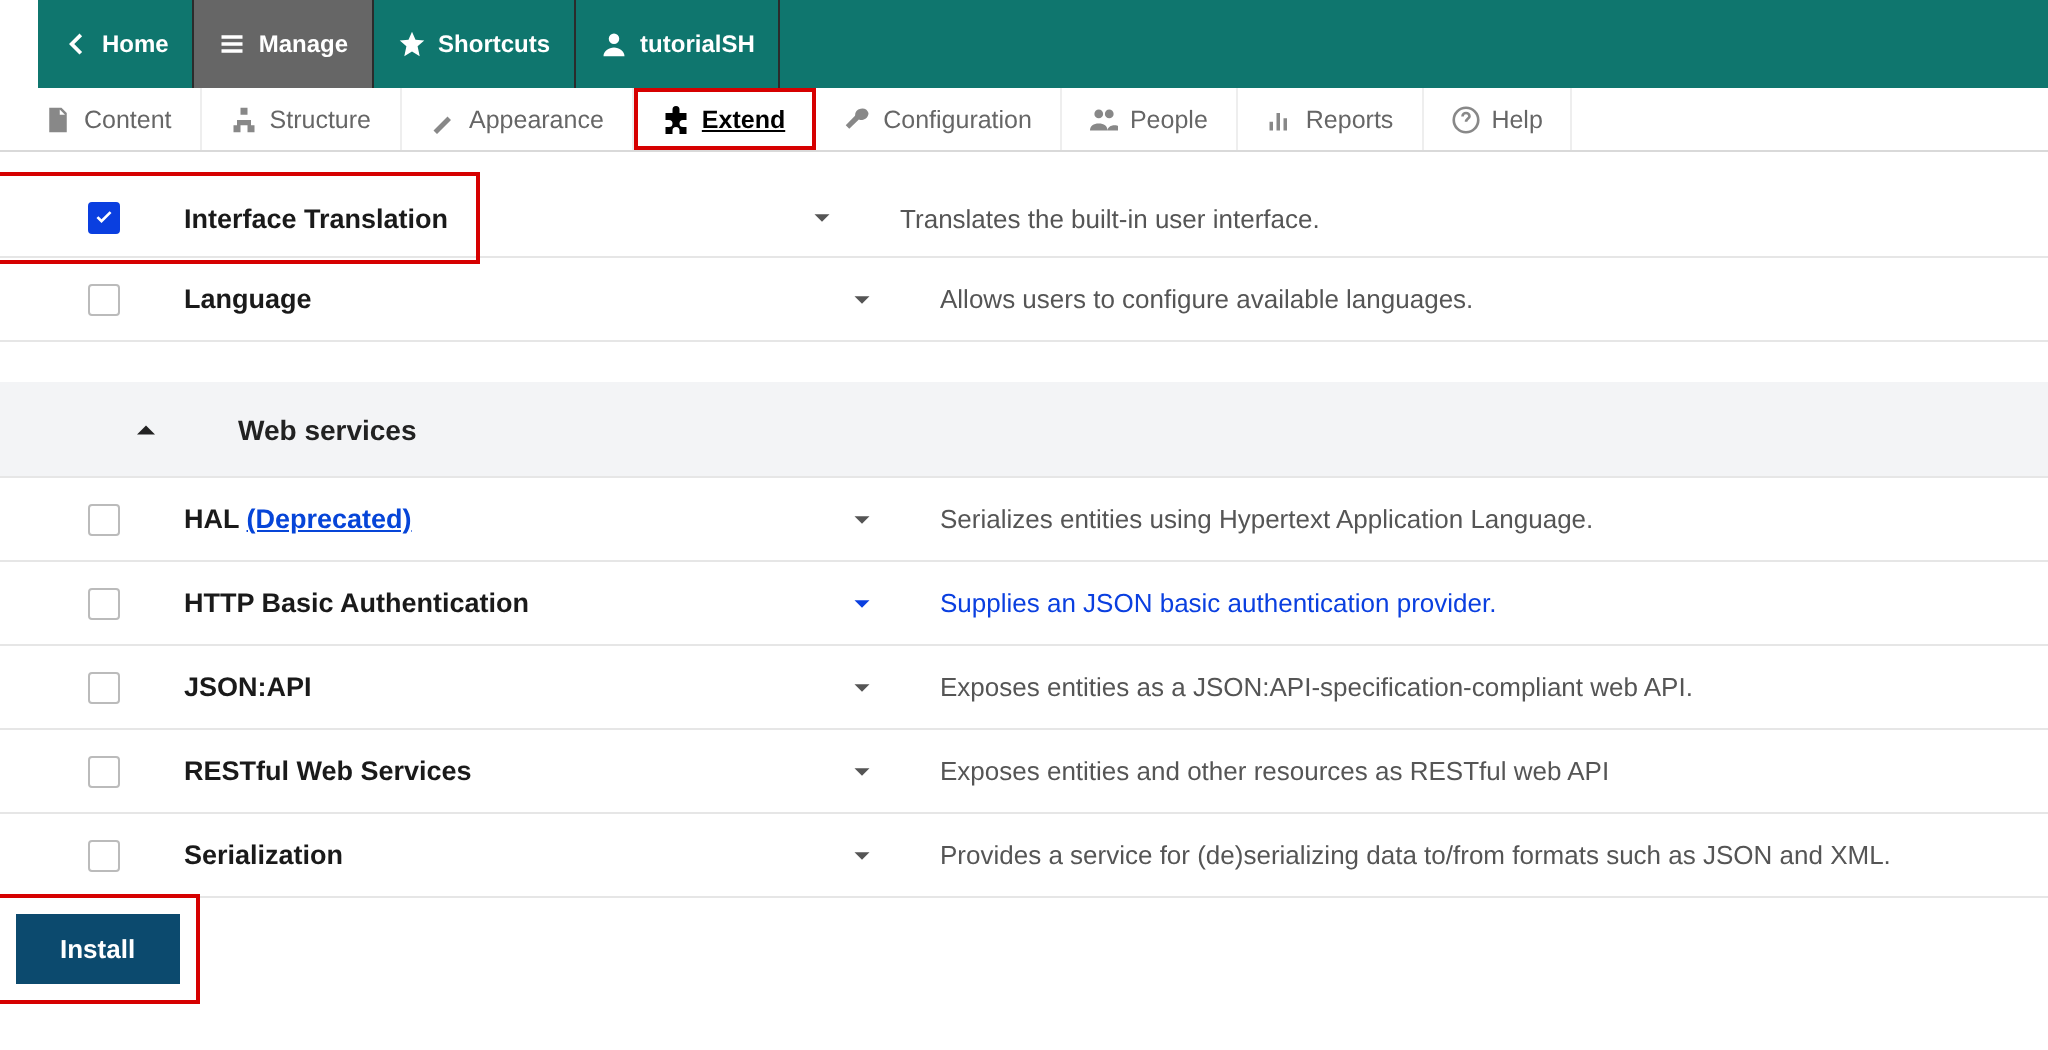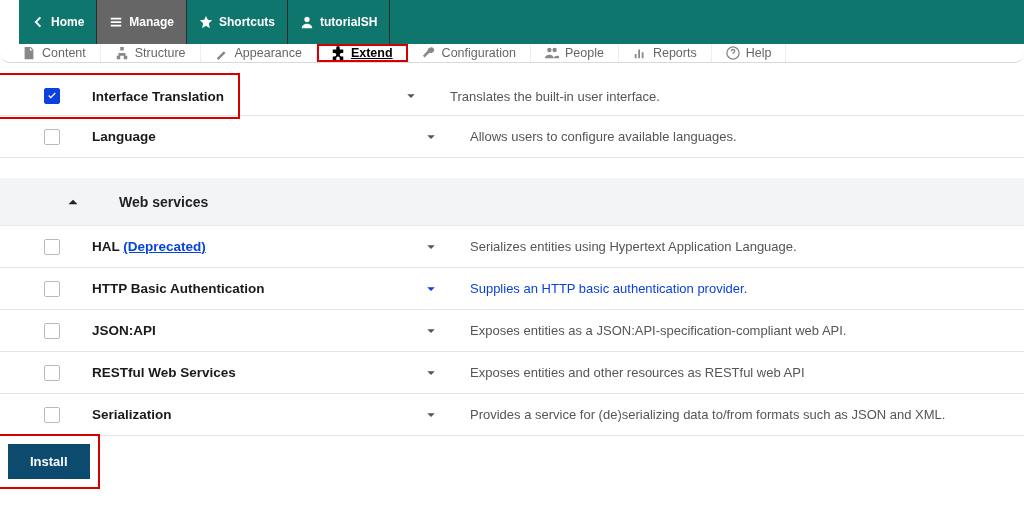--- a/index.html
+++ b/index.html
@@ -35,25 +35,24 @@
   }
   .tb-icon {
     width: 14px; height: 14px;
     display:inline-flex; align-items:center; justify-content:center;
     fill: #fff;
   }
   
   .admin-tabs {
     background: #fff;
     border-bottom: 1px solid #d9d9d9;
-    height: 19px;
+    height: 32px;
     display: flex;
     align-items: stretch;
     padding-left: 8px;
-    border-radius: 17px;
   }
   .admin-tabs .tab {
     display: flex;
     align-items: center;
     gap: 6px;
     padding: 0 14px;
     color: #666;
     font-size: 12.5px;
     border-right: 1px solid #eee;
     cursor: pointer;
@@ -299,21 +298,21 @@
 
   
   <div class="mod-row active-hover">
     <span class="chk"></span>
     <span class="name-col">HTTP Basic Authentication</span>
     <span class="caret">
         <svg viewBox="0 0 16 16">
           <path d="M2 5l6 6 6-6z"></path>
         </svg>
       </span>
-    <span class="desc">Supplies an HTTP basic authentication provider.</span>
+    <span class="desc">Supplies an JSON basic authentication provider.</span>
   </div>
 
   
   <div class="mod-row">
     <span class="chk"></span>
     <span class="name-col">JSON:API</span>
     <span class="caret">
         <svg viewBox="0 0 16 16">
           <path d="M2 5l6 6 6-6z"></path>
         </svg>

